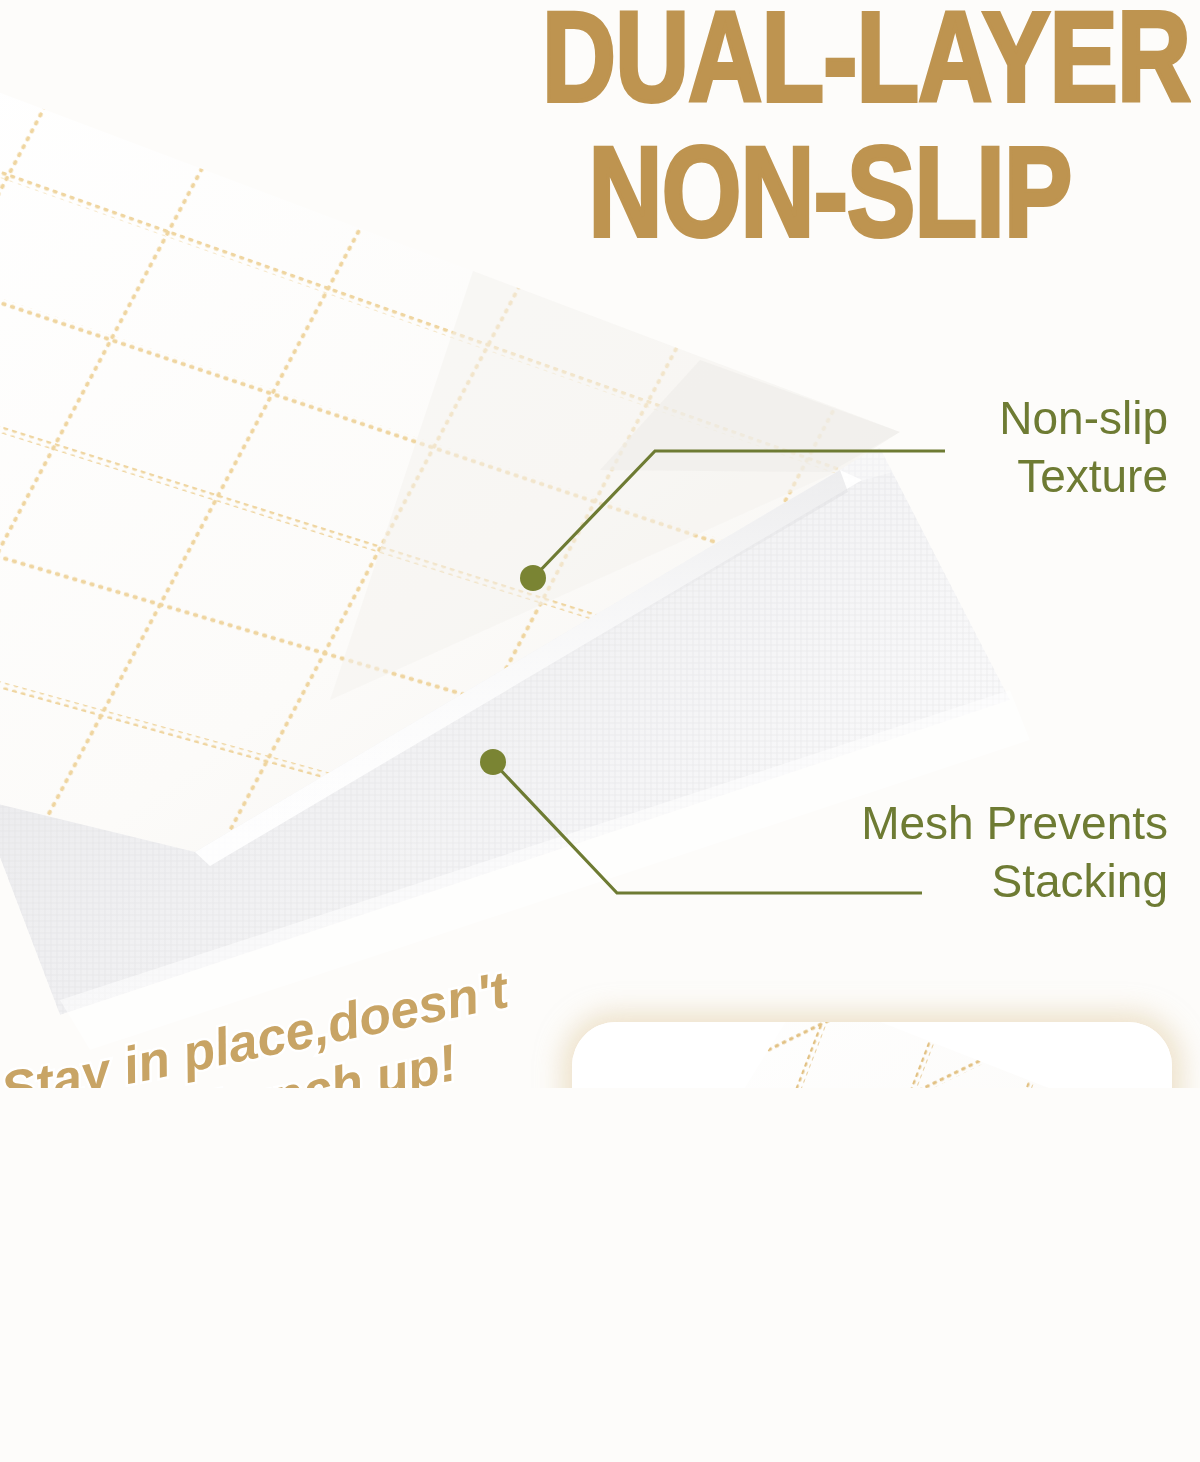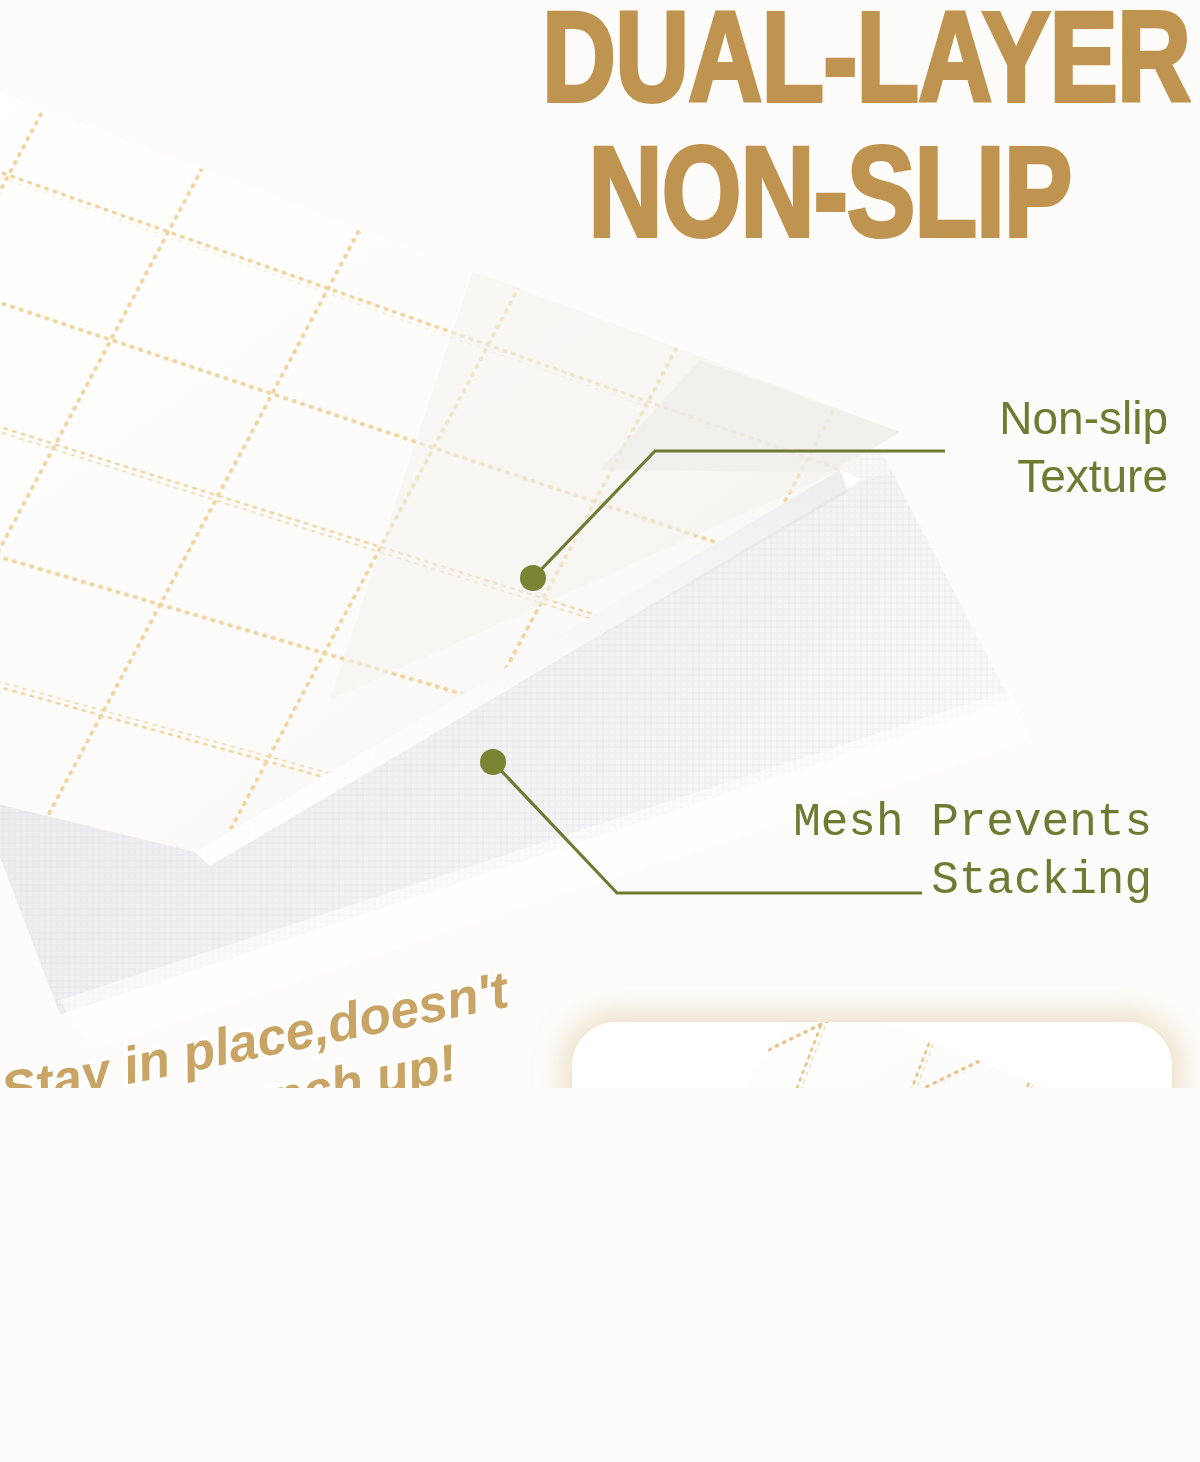--- a/index.html
+++ b/index.html
@@ -26,21 +26,21 @@
   .headline .l1{display:block;}
   .headline .l2{display:block;margin-top:10px;}
 
   
   .callout-label{
     position:absolute;color:#6E7B33;
     font-size:46px;line-height:1.26;text-align:right;
     white-space:pre-line;
   }
   #co1-label{right:32px;top:390px;width:460px;}
-  #co2-label{right:48px;top:795px;width:520px;font-family:Liberation Mono, monospace;}
+  #co2-label{right:32px;top:795px;width:520px;}
 
   
   .promo{
     position:absolute;left:-4px;top:1062px;width:600px;
     transform:rotate(-11.5deg);
     transform-origin:0 0;
     color:#C8A465;
     font-size:52px;font-weight:bold;font-style:italic;
     line-height:1.18;
     letter-spacing:0px;

